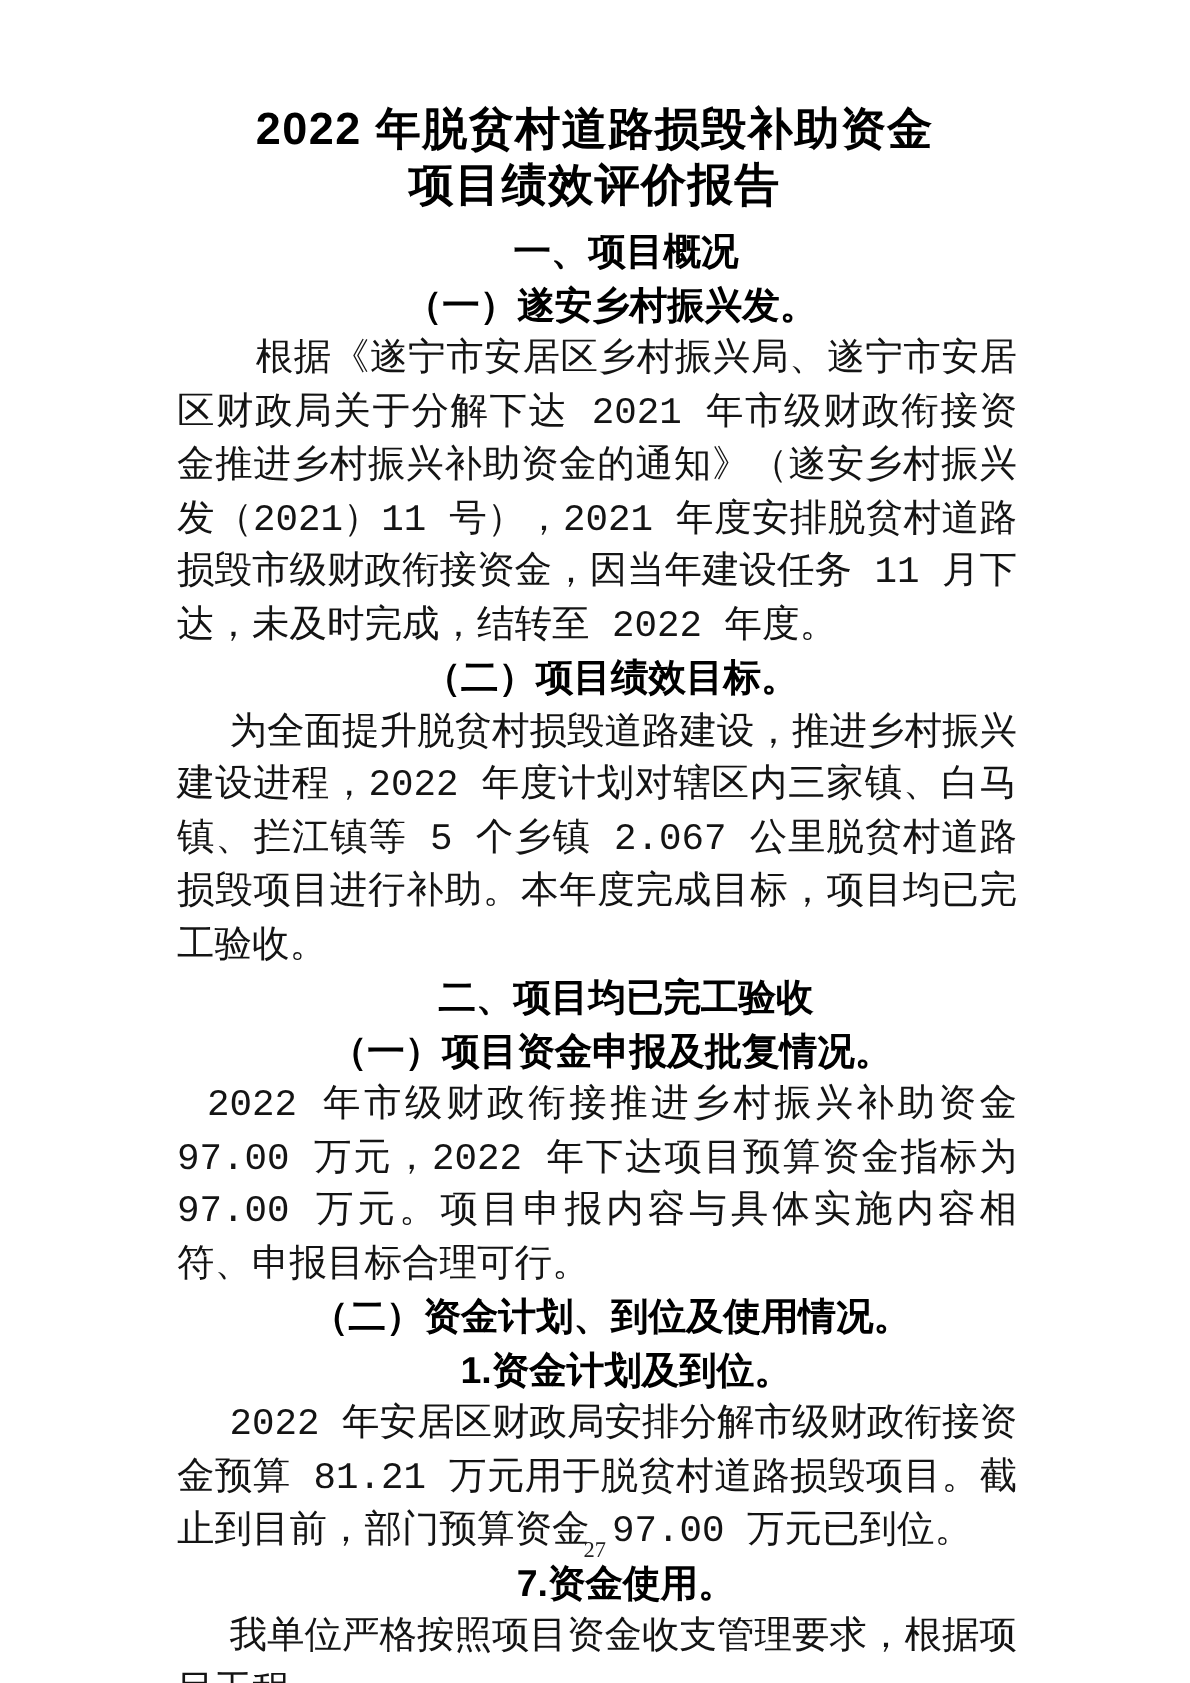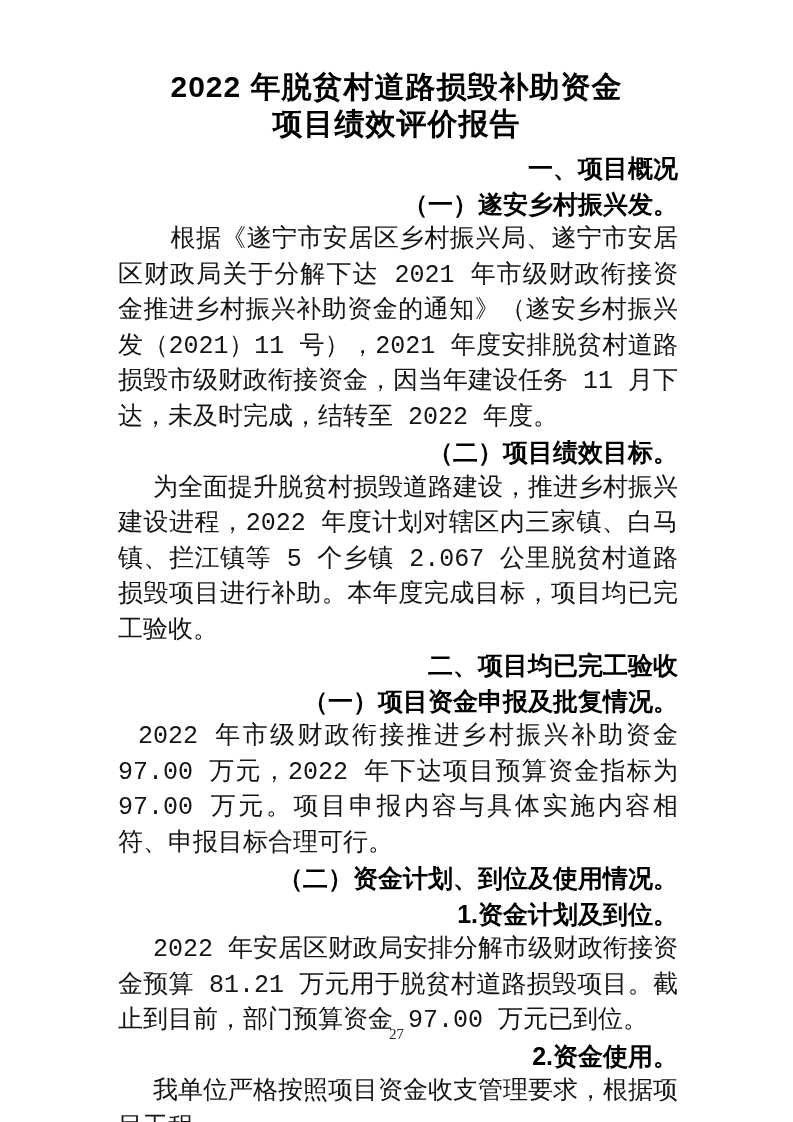--- a/index.html
+++ b/index.html
@@ -40,21 +40,21 @@
     text-justify: inter-character;
     color: #141414;
   }
   .content p {
     margin: 0;
   }
   .h1, .h2, .h3 {
     font-family: "Liberation Sans", sans-serif;
     font-weight: bold;
     color: #000000;
-    text-align: right;
+    text-align: center;
   }
   .h1 { text-indent: 1.55em; }
   .h2 { text-indent: 0.75em; }
   .h3 { text-indent: 1.55em; }
   .para { font-family: Liberation Mono, monospace; }
   .indent-lg { text-indent: 2.1em; }
   .indent-md { text-indent: 1.4em; }
   .indent-sm { text-indent: 0.8em; }
   .page-number {
     position: absolute;
@@ -82,19 +82,19 @@
     <p class="h2">（一）遂安乡村振兴发。</p>
     <p class="para indent-lg">根据《遂宁市安居区乡村振兴局、遂宁市安居区财政局关于分解下达 2021 年市级财政衔接资金推进乡村振兴补助资金的通知》（遂安乡村振兴发（2021）11 号），2021 年度安排脱贫村道路损毁市级财政衔接资金，因当年建设任务 11 月下达，未及时完成，结转至 2022 年度。</p>
     <p class="h2">（二）项目绩效目标。</p>
     <p class="para indent-md">为全面提升脱贫村损毁道路建设，推进乡村振兴建设进程，2022 年度计划对辖区内三家镇、白马镇、拦江镇等 5 个乡镇 2.067 公里脱贫村道路损毁项目进行补助。本年度完成目标，项目均已完工验收。</p>
     <p class="h1">二、项目均已完工验收</p>
     <p class="h2">（一）项目资金申报及批复情况。</p>
     <p class="para indent-sm">2022 年市级财政衔接推进乡村振兴补助资金 97.00 万元，2022 年下达项目预算资金指标为 97.00 万元。项目申报内容与具体实施内容相符、申报目标合理可行。</p>
     <p class="h2">（二）资金计划、到位及使用情况。</p>
     <p class="h3">1.资金计划及到位。</p>
     <p class="para indent-md">2022 年安居区财政局安排分解市级财政衔接资金预算 81.21 万元用于脱贫村道路损毁项目。截止到目前，部门预算资金 97.00 万元已到位。</p>
-    <p class="h3">2.资金使用。</p>
+    <p class="h3">7.资金使用。</p>
     <p class="para indent-md">我单位严格按照项目资金收支管理要求，根据项目工程</p>
   </div>
 
   <div class="page-number">27</div>
 
 </div>
 
 </body></html>

